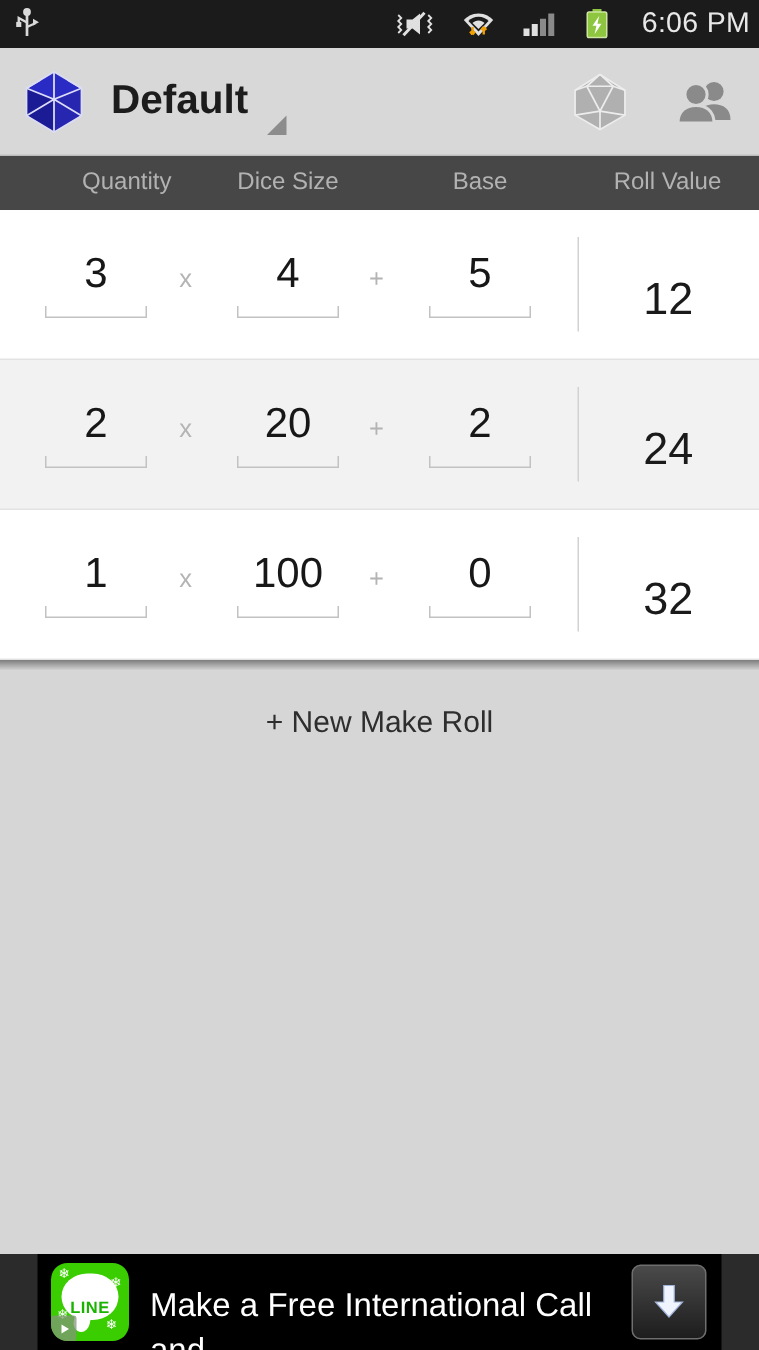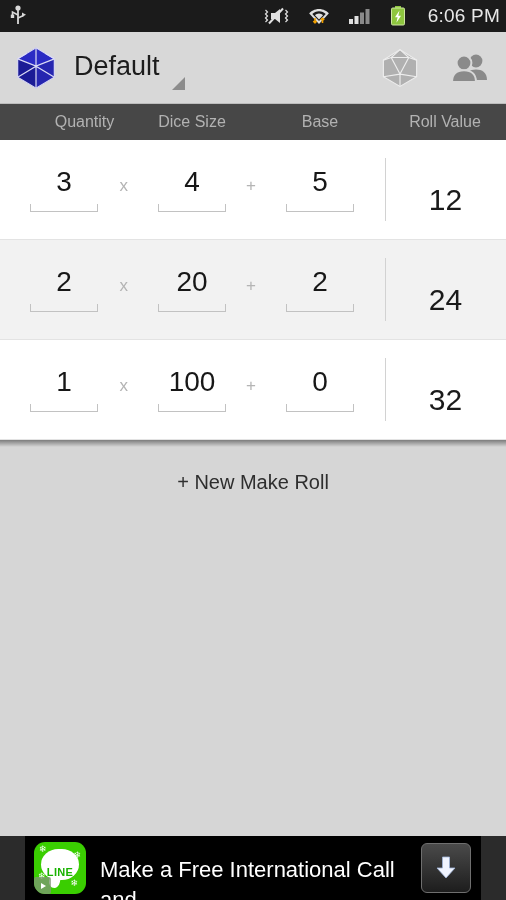--- a/index.html
+++ b/index.html
@@ -31,21 +31,21 @@
   
   .actionbar {
     height: 72px; background:#d8d8d8;
     display:flex; align-items:center; padding:0 14px;
     border-bottom: 1px solid #bdbdbd;
     position:relative;
   }
   .app-icon { width:44px; height:44px; flex:0 0 auto; }
   .title-wrap { display:flex; align-items:flex-end; margin-left:16px; position:relative; }
   .app-title {
-    font-size:27px; color:#1c1c1c; font-weight:400; line-height:1;
+    font-size:27px; color:#1c1c1c; font-weight:700; line-height:1;
     padding-bottom:2px;
   }
   .spinner-tri {
     width:0;height:0;margin-left:12px;margin-bottom:-8px;
     border-left:13px solid transparent;
     border-bottom:13px solid #8c8c8c;
   }
   .ab-actions { margin-left:auto; display:flex; align-items:center; gap:26px; }
   .ab-btn { width:44px; height:44px; display:flex; align-items:center; justify-content:center; }
 

